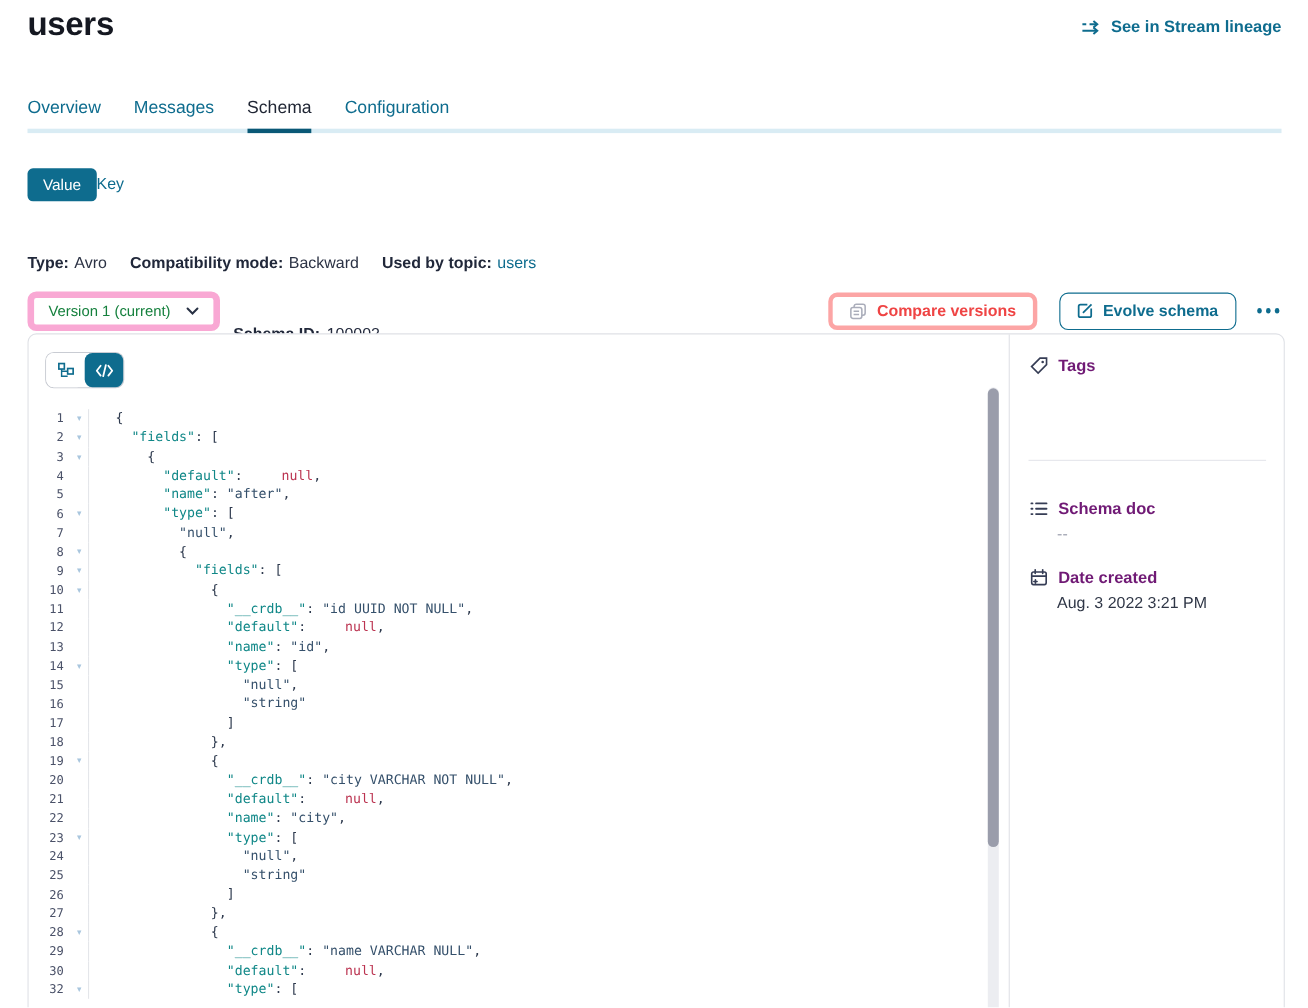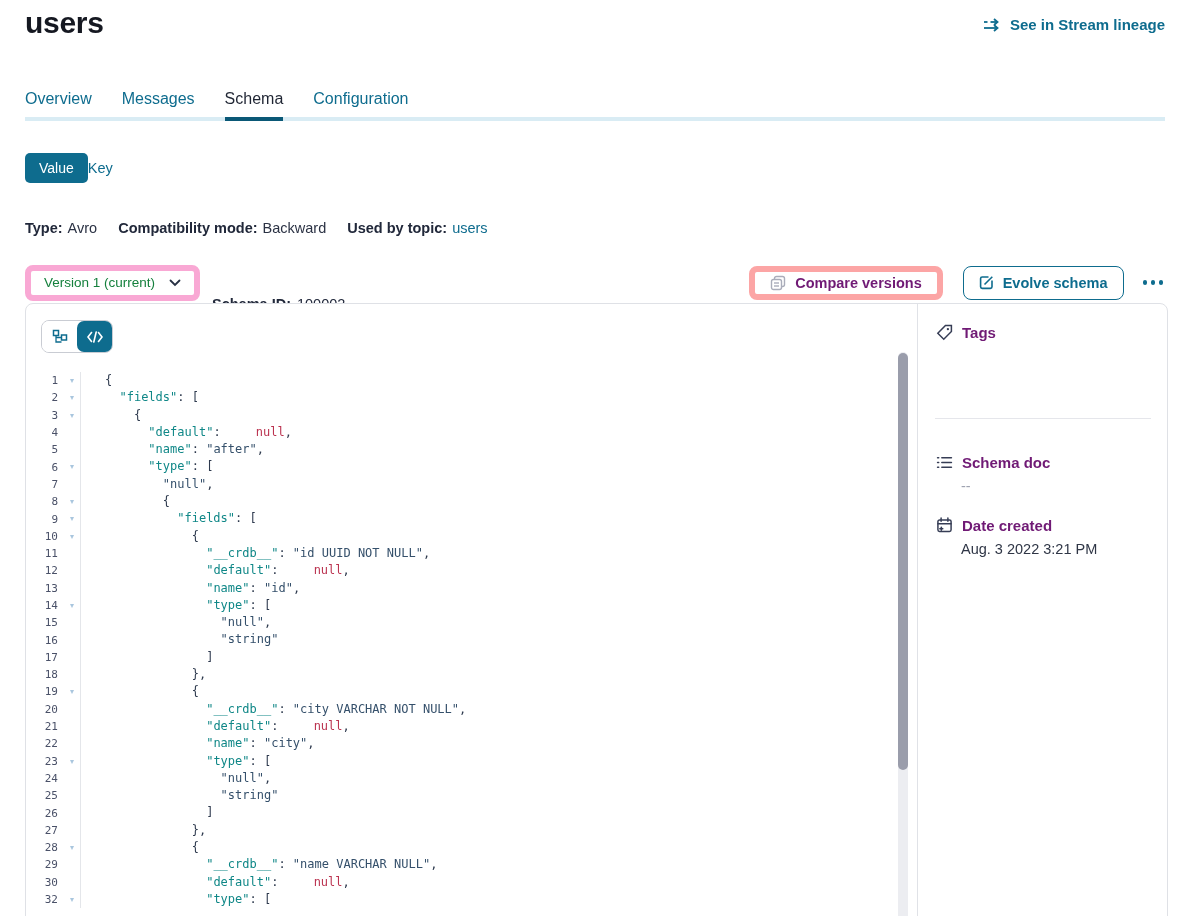--- a/index.html
+++ b/index.html
@@ -18,35 +18,35 @@
   .tab.active { color:#1f2533; font-weight:500; }
   .tab.active::after { content:""; position:absolute; left:0; right:0; top:27px; height:4px; background:var(--tab-underline,#0a5876); }
   .tabbar { position:absolute; left:25px; right:24px; top:117px; height:4px; background:var(--tab-bar,#d9ecf4); z-index:1; }
 
   
   .vk { position:absolute; left:25px; top:153px; display:flex; align-items:center; }
   .vk-value { background:var(--accent,#0e6c8e); color:#fff; font-size:14px; padding:7px 14px; border-radius:5px; border:none; cursor:pointer; font-family:inherit; }
   .vk-key { color:var(--accent,#0e6c8e); font-size:14.5px; cursor:pointer; background:none; border:none; font-family:inherit; }
 
   
-  .meta { position:absolute; left:25px; top:220px; display:flex; gap:21px; font-size:14.5px; align-items:baseline; }
+  .meta { position:absolute; left:25px; top:232px; display:flex; gap:21px; font-size:14.5px; align-items:baseline; }
   .meta .pair { display:flex; gap:5px; }
   .meta b { font-weight:700; color:#21283a; }
   .meta span { color:#2b3244; }
   .meta a { color:var(--accent,#0e6c8e); text-decoration:none; cursor:pointer; }
 
   
   .verrow { position:absolute; left:25px; right:24px; top:253px; display:flex; align-items:center; }
   .select { width:175px; height:36px; border:6px solid #f9a8d4; border-radius:8px; background:#fff;
             display:flex; align-items:center; justify-content:space-between; padding:0 13px; font-size:13.5px; color:#15803d; cursor:pointer; }
   .schemaid { margin-left:12px; font-size:14.5px; display:flex; gap:6px;margin-top:43px; }
   .schemaid b { font-weight:700; color:#21283a; }
   .btn { display:inline-flex; align-items:center; gap:9px; height:34px; padding:0 15px; border-radius:8px;
          font-size:14.5px; font-weight:700; background:#fff; cursor:pointer; font-family:inherit; }
-  .btn.disabled { border:6px solid #fca5a5; color:#701a75; margin-left:auto; cursor:default; }
+  .btn.disabled { border:4px solid #fca5a5; color:#ef4444; margin-left:auto; cursor:default; }
   .btn.outline { border:1px solid var(--accent,#0e6c8e); color:var(--accent,#0e6c8e); margin-left:20px; }
   .dots { margin-left:17px; display:flex; gap:3.5px; align-items:center; cursor:pointer; padding:6px 2px; background:none; border:none; }
   .dots i { width:4.5px; height:4.5px; border-radius:50%; background:var(--accent,#0e6c8e); display:block; }
 
   
   .card { position:absolute; left:25px; right:21px; top:303px; height:622px; border:1px solid #dfe1e6; border-radius:8px; background:#fff; }
   .editor { position:absolute; left:0; top:0; bottom:0; width:892px; border-right:1px solid #e0e2e7; overflow:hidden; }
 
   .view-toggle { position:absolute; left:15px; top:16px; display:flex; border:1px solid #c9ccd3; border-radius:8px; background:#fff; }
   .seg { width:35px; height:31px; display:flex; align-items:center; justify-content:center; cursor:pointer; background:#fff; border:none; border-radius:7px; }

